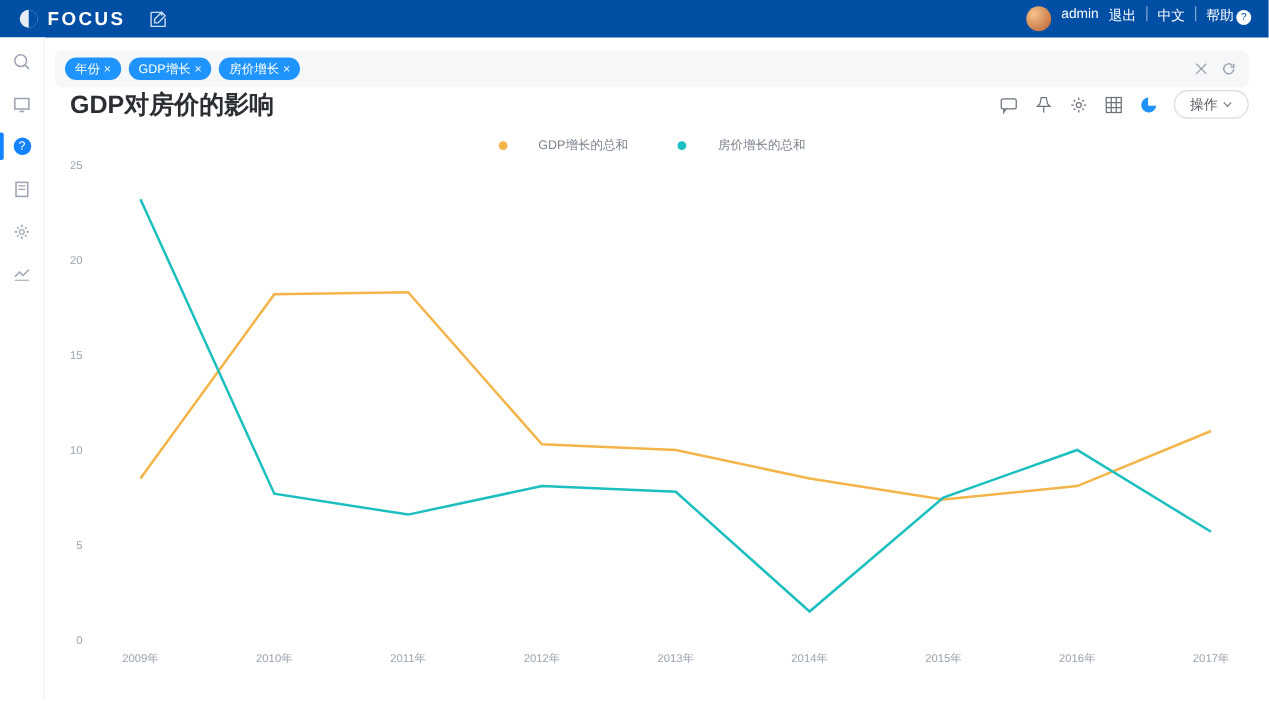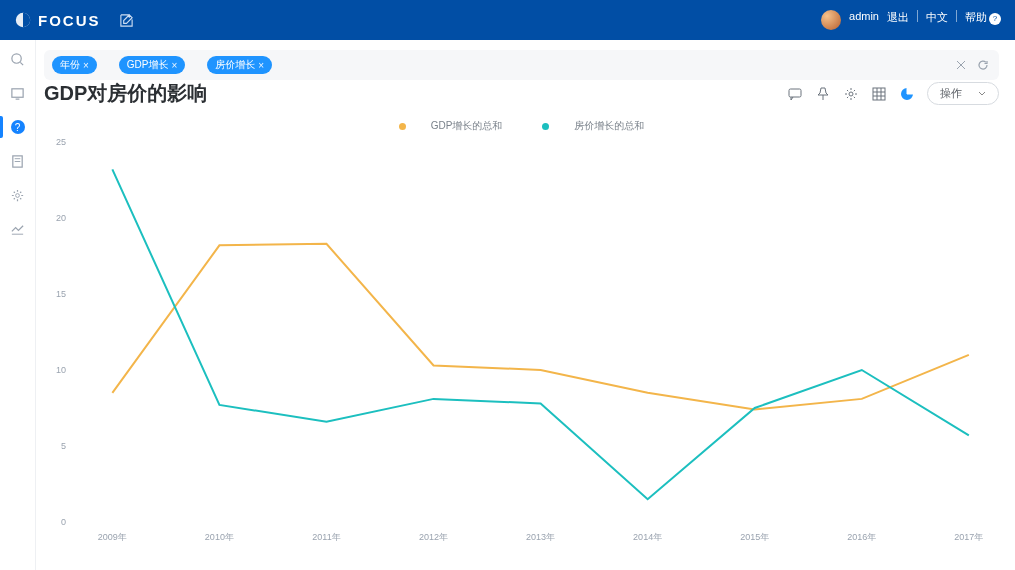--- a/index.html
+++ b/index.html
@@ -1,53 +1,53 @@
 <!DOCTYPE html>
 <html><head>
 <meta charset="utf-8">
 <style>
   * { margin: 0; padding: 0; box-sizing: border-box; }
   body { font-family: -apple-system, "Segoe UI", "Microsoft YaHei", sans-serif; font-size: 12px; color: #333; background: #fff; width: 1015px; height: 570px; overflow: hidden; }
-  .topbar { height: 40px; background: #014ea5; color: #fff; display: flex; align-items: center; padding: 0 14px; }
+  .topbar { height: 30px; background: #014ea5; color: #fff; display: flex; align-items: center; padding: 0 14px; }
   .logo { display: flex; align-items: center; gap: 6px; font-size: 15px; font-weight: 600; letter-spacing: 2px; }
   .logo svg { width: 18px; height: 18px; }
   .edit-btn { margin-left: 18px; display: flex; align-items: center; cursor: pointer; }
   .edit-btn svg { width: 15px; height: 15px; fill: #cdddf2; }
   .topbar .spacer { flex: 1; }
   .user-area { display: flex; gap: 8px; font-size: 11px; }
   .avatar { width: 20px; height: 20px; border-radius: 50%; background: radial-gradient(circle at 30% 30%, #f6c28b, #b75e2e); }
   .divider { width: 1px; height: 12px; background: rgba(255,255,255,.5); }
   .help-badge { display: inline-flex; align-items: center; justify-content: center; width: 12px; height: 12px; border-radius: 50%; background: #fff; color: #014ea5; font-size: 8px; margin-left: 2px; }
 
   .main { display: flex; height: calc(570px - 40px); }
   .sidebar { width: 36px; background: #fff; border-right: 1px solid #eef0f3; display: flex; flex-direction: column; align-items: center; padding-top: 8px; gap: 12px; }
   .side-item { width: 22px; height: 22px; display: flex; align-items: center; justify-content: center; cursor: pointer; color: #9aa3af; position: relative; }
   .side-item.active { color: #1583ff; }
   .side-item.active::before { content: ""; position: absolute; left: -7px; width: 3px; height: 22px; background: #1583ff; border-radius: 0 2px 2px 0; }
   .side-item svg { width: 15px; height: 15px; stroke: currentColor; fill: none; }
   .side-item .question { width: 14px; height: 14px; border-radius: 50%; background: #1583ff; color: #fff; display: flex; align-items: center; justify-content: center; font-size: 10px; }
 
   .content { flex: 1; padding: 10px 16px 10px 8px; overflow: hidden; }
   .query-row { display: flex; align-items: center; gap: 6px; background: #f6f7f9; border-radius: 6px; height: 30px; padding: 0 8px; }
-  .chips { display: flex; gap: 22px; }
+  .chips { display: flex; gap: 6px; }
   .chip { background: #1f94ff; color: #fff; border-radius: 10px; height: 18px; padding: 0 8px; display: flex; align-items: center; font-size: 10px; gap: 3px; }
   .chip .x { font-size: 10px; opacity: .9; cursor: pointer; }
   .query-row .flex { flex: 1; }
   .clear-btn, .refresh-btn { width: 16px; height: 16px; display: flex; align-items: center; justify-content: center; color: #9aa3af; cursor: pointer; }
   .clear-btn svg, .refresh-btn svg { width: 12px; height: 12px; stroke: currentColor; fill: none; }
 
   .answer-tag { margin: 6px 0 2px 2px; font-size: 8px; color: #c3c8ce; letter-spacing: .5px; }
-  .title-row { display: flex; align-items: center; }
+  .title-row { display: flex; align-items: center; margin-left: 12px; }
   .title-row h1 { font-size: 20px; font-weight: 600; color: #2b2f33; }
   .title-row .sp { flex: 1; }
   .toolbar { display: flex; align-items: center; gap: 12px; color: #6b737c; }
   .toolbar .tbtn { cursor: pointer; display: flex; align-items: center; justify-content: center; }
   .toolbar svg { width: 16px; height: 16px; stroke: currentColor; fill: none; }
   .toolbar .chart-active { color: #1f94ff; }
-  .op-btn { border: 1px solid #d7dbe0; border-radius: 14px; padding: 3px 12px; font-size: 11px; color: #555a60; cursor: pointer; display: flex; align-items: center; gap: 16px; }
+  .op-btn { border: 1px solid #d7dbe0; border-radius: 14px; padding: 3px 12px; font-size: 11px; color: #555a60; cursor: pointer; display: flex; align-items: center; gap: 4px; }
   .op-btn svg { width: 8px; height: 8px; }
 
   .legend { text-align: center; font-size: 10px; color: #7a828b; margin-top: 12px; }
   .legend span { display: inline-flex; align-items: center; gap: 5px; margin: 0 10px; }
   .dot { width: 7px; height: 7px; border-radius: 50%; display: inline-block; }
 
   .chart-wrap { position: relative; height: 415px; margin-top: 4px; }
   svg.chart { width: 100%; height: 100%; }
   .axis-tick { font-size: 9px; fill: #9aa3af; }
   .series-line { fill: none; stroke-width: 2; }

